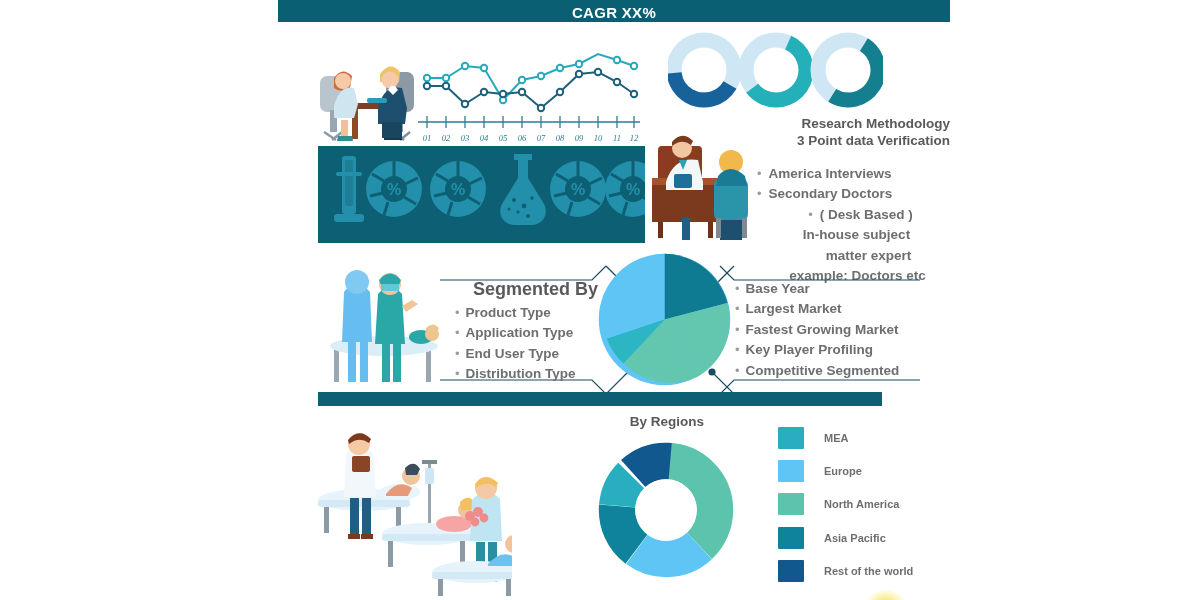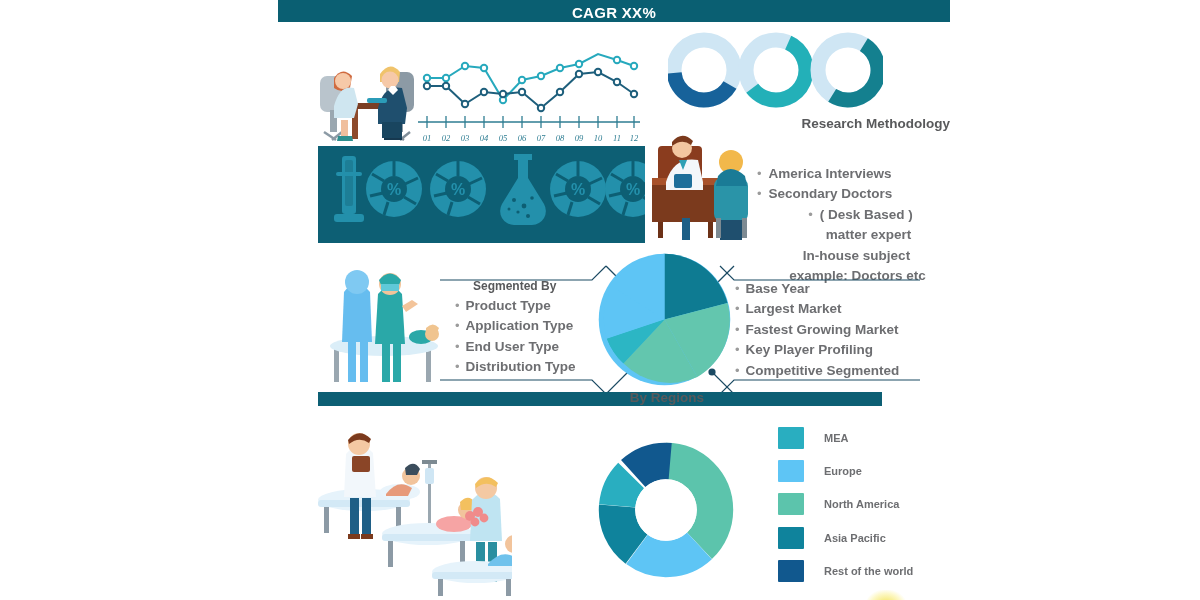--- a/index.html
+++ b/index.html
@@ -36,28 +36,28 @@
   .method-list{position:absolute;left:757px;top:164px;width:195px;}
   .method-list .r{display:flex;gap:7px;align-items:flex-start;justify-content:flex-start;}
   .method-list .r.c{justify-content:center;}
 
   
   .labbanner{position:absolute;left:318px;top:146px;width:327px;height:97px;background:#0d5f74;}
 
   
   .seg-left{position:absolute;left:455px;top:279px;}
   .seg-right{position:absolute;left:735px;top:279px;}
-  .seg-title{font-size:12px;font-weight:bold;color:#58595b;margin-left:18px;margin-bottom:3px;}
+  .seg-title{font-size:18px;font-weight:bold;color:#58595b;margin-left:18px;margin-bottom:3px;}
   .conn{position:absolute;left:440px;top:258px;}
 
   
   .divider{position:absolute;left:318px;top:392px;width:564px;height:14px;background:#0d5f74;}
 
   
-  .reg-title{position:absolute;left:592px;top:390px;width:150px;text-align:center;
+  .reg-title{position:absolute;left:592px;top:414px;width:150px;text-align:center;
              font-size:13.5px;font-weight:bold;color:#58595b;}
   .reg-donut{position:absolute;left:596px;top:440px;}
   .legend{position:absolute;left:778px;top:421px;}
   .leg-row{display:flex;align-items:center;height:33.4px;}
   .sw{width:26px;height:22px;border-radius:1px;}
   .leg-lab{margin-left:20px;font-size:11px;font-weight:bold;color:#6d6e71;white-space:nowrap;}
 
   .bottom-bloom{position:absolute;left:866px;top:590px;width:40px;height:16px;
                 background:radial-gradient(ellipse at 50% 100%, #f2e14a 0%, #fdf8c8 55%, rgba(255,255,255,0) 75%);}
 </style>
@@ -173,40 +173,41 @@
       <circle cx="108" cy="38" r="30" fill="none" stroke="#23b0b8" stroke-width="15" stroke-dasharray="109 79.5" transform="rotate(-66 108 38)"></circle>
     </g>
     <g>
       <circle cx="180" cy="38" r="30" fill="none" stroke="#cfe6f4" stroke-width="15"></circle>
       <circle cx="180" cy="38" r="30" fill="none" stroke="#14808f" stroke-width="15" stroke-dasharray="94 94.5" transform="rotate(-58 180 38)"></circle>
     </g>
   </svg>
 
   <div class="method-title">
     <div class="l1">Research Methodology</div>
+    <div class="l1">3 Point data Verification</div>
   </div>
 
   <div class="method-list">
     <div class="r">
       <span class="dot">•</span>
       <span class="bl">America Interviews</span>
     </div>
     <div class="r">
       <span class="dot">•</span>
       <span class="bl">Secondary Doctors</span>
     </div>
     <div class="r c" style="margin-left:12px;">
       <span class="dot">•</span>
       <span class="bl">( Desk Based )</span>
     </div>
+    <div class="r c" style="margin-left:4px;">
+      <span class="bl">In-house subject</span>
+    </div>
     <div class="r c" style="margin-left:28px;">
       <span class="bl">matter expert</span>
-    </div>
-    <div class="r c" style="margin-left:4px;">
-      <span class="bl">In-house subject</span>
     </div>
     <div class="r c" style="margin-left:6px;">
       <span class="bl">example: Doctors etc</span>
     </div>
   </div>
 
   <svg class="illus" style="left:652px;top:118px;" width="112" height="124" viewBox="0 0 112 124">
     <rect x="6" y="28" width="44" height="36" rx="4" fill="#8a3c1e"></rect>
     <rect x="0" y="62" width="66" height="42" fill="#7b3a1d"></rect>
     <rect x="0" y="60" width="66" height="7" fill="#a8522b"></rect>

